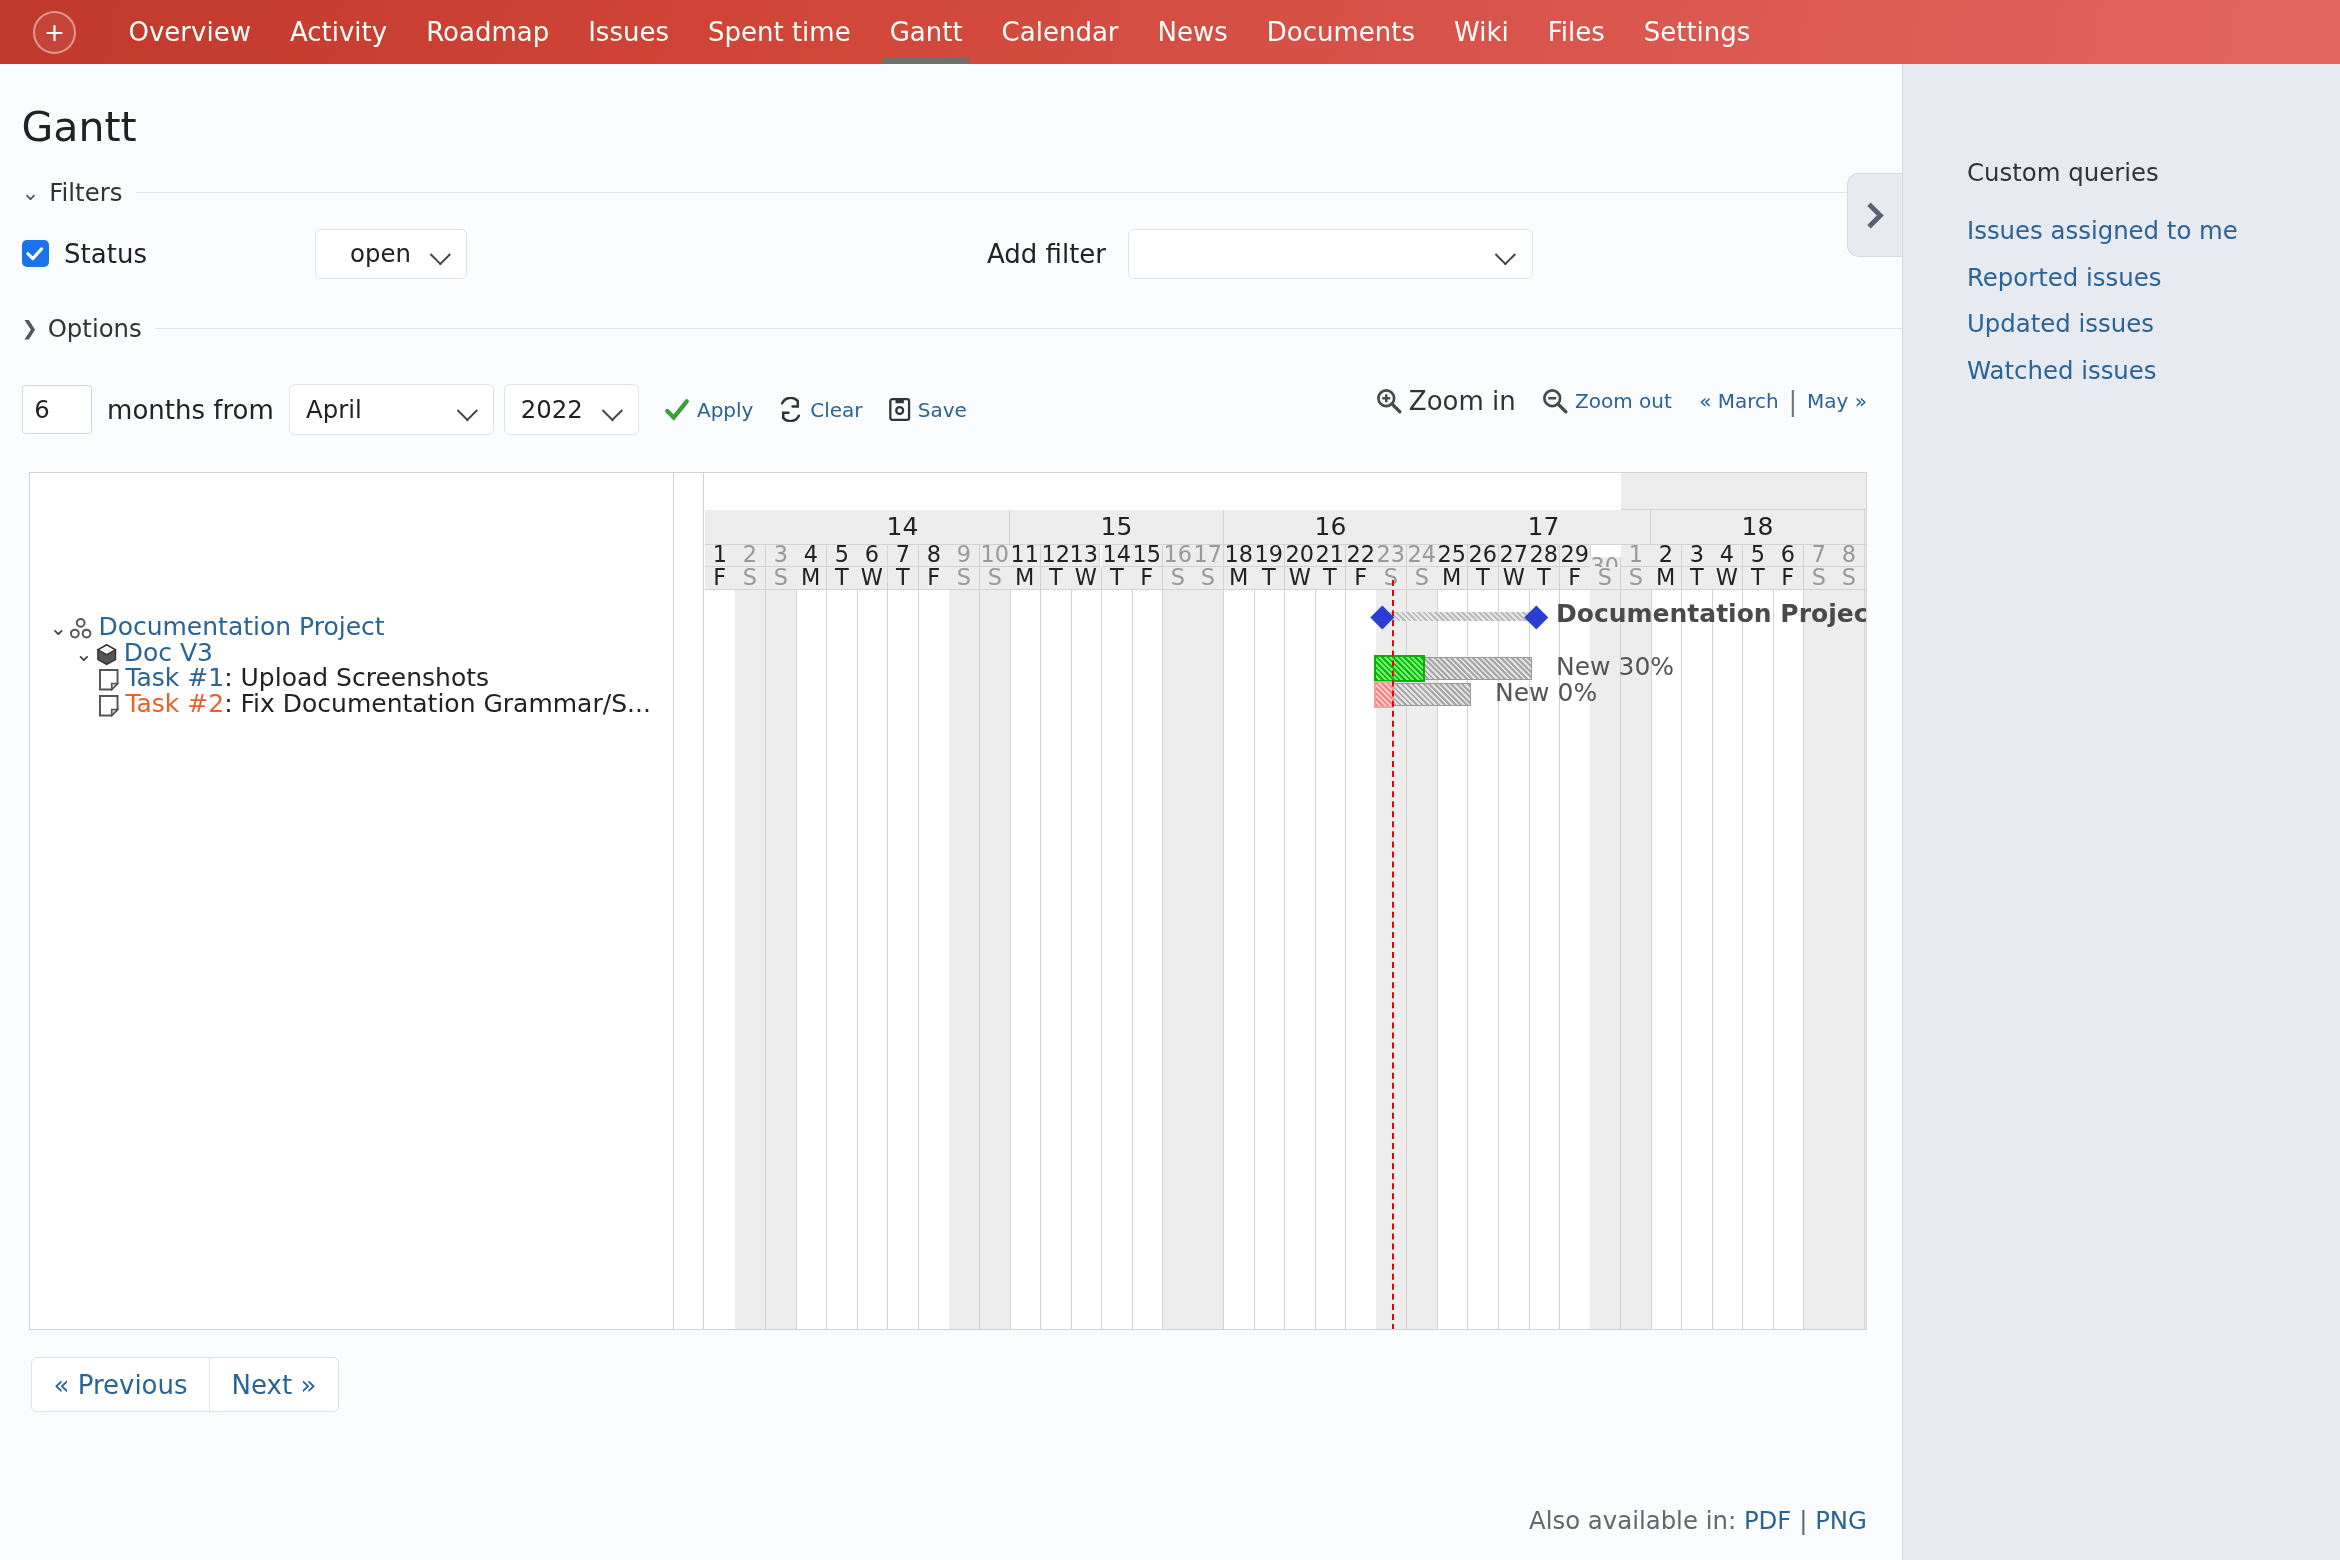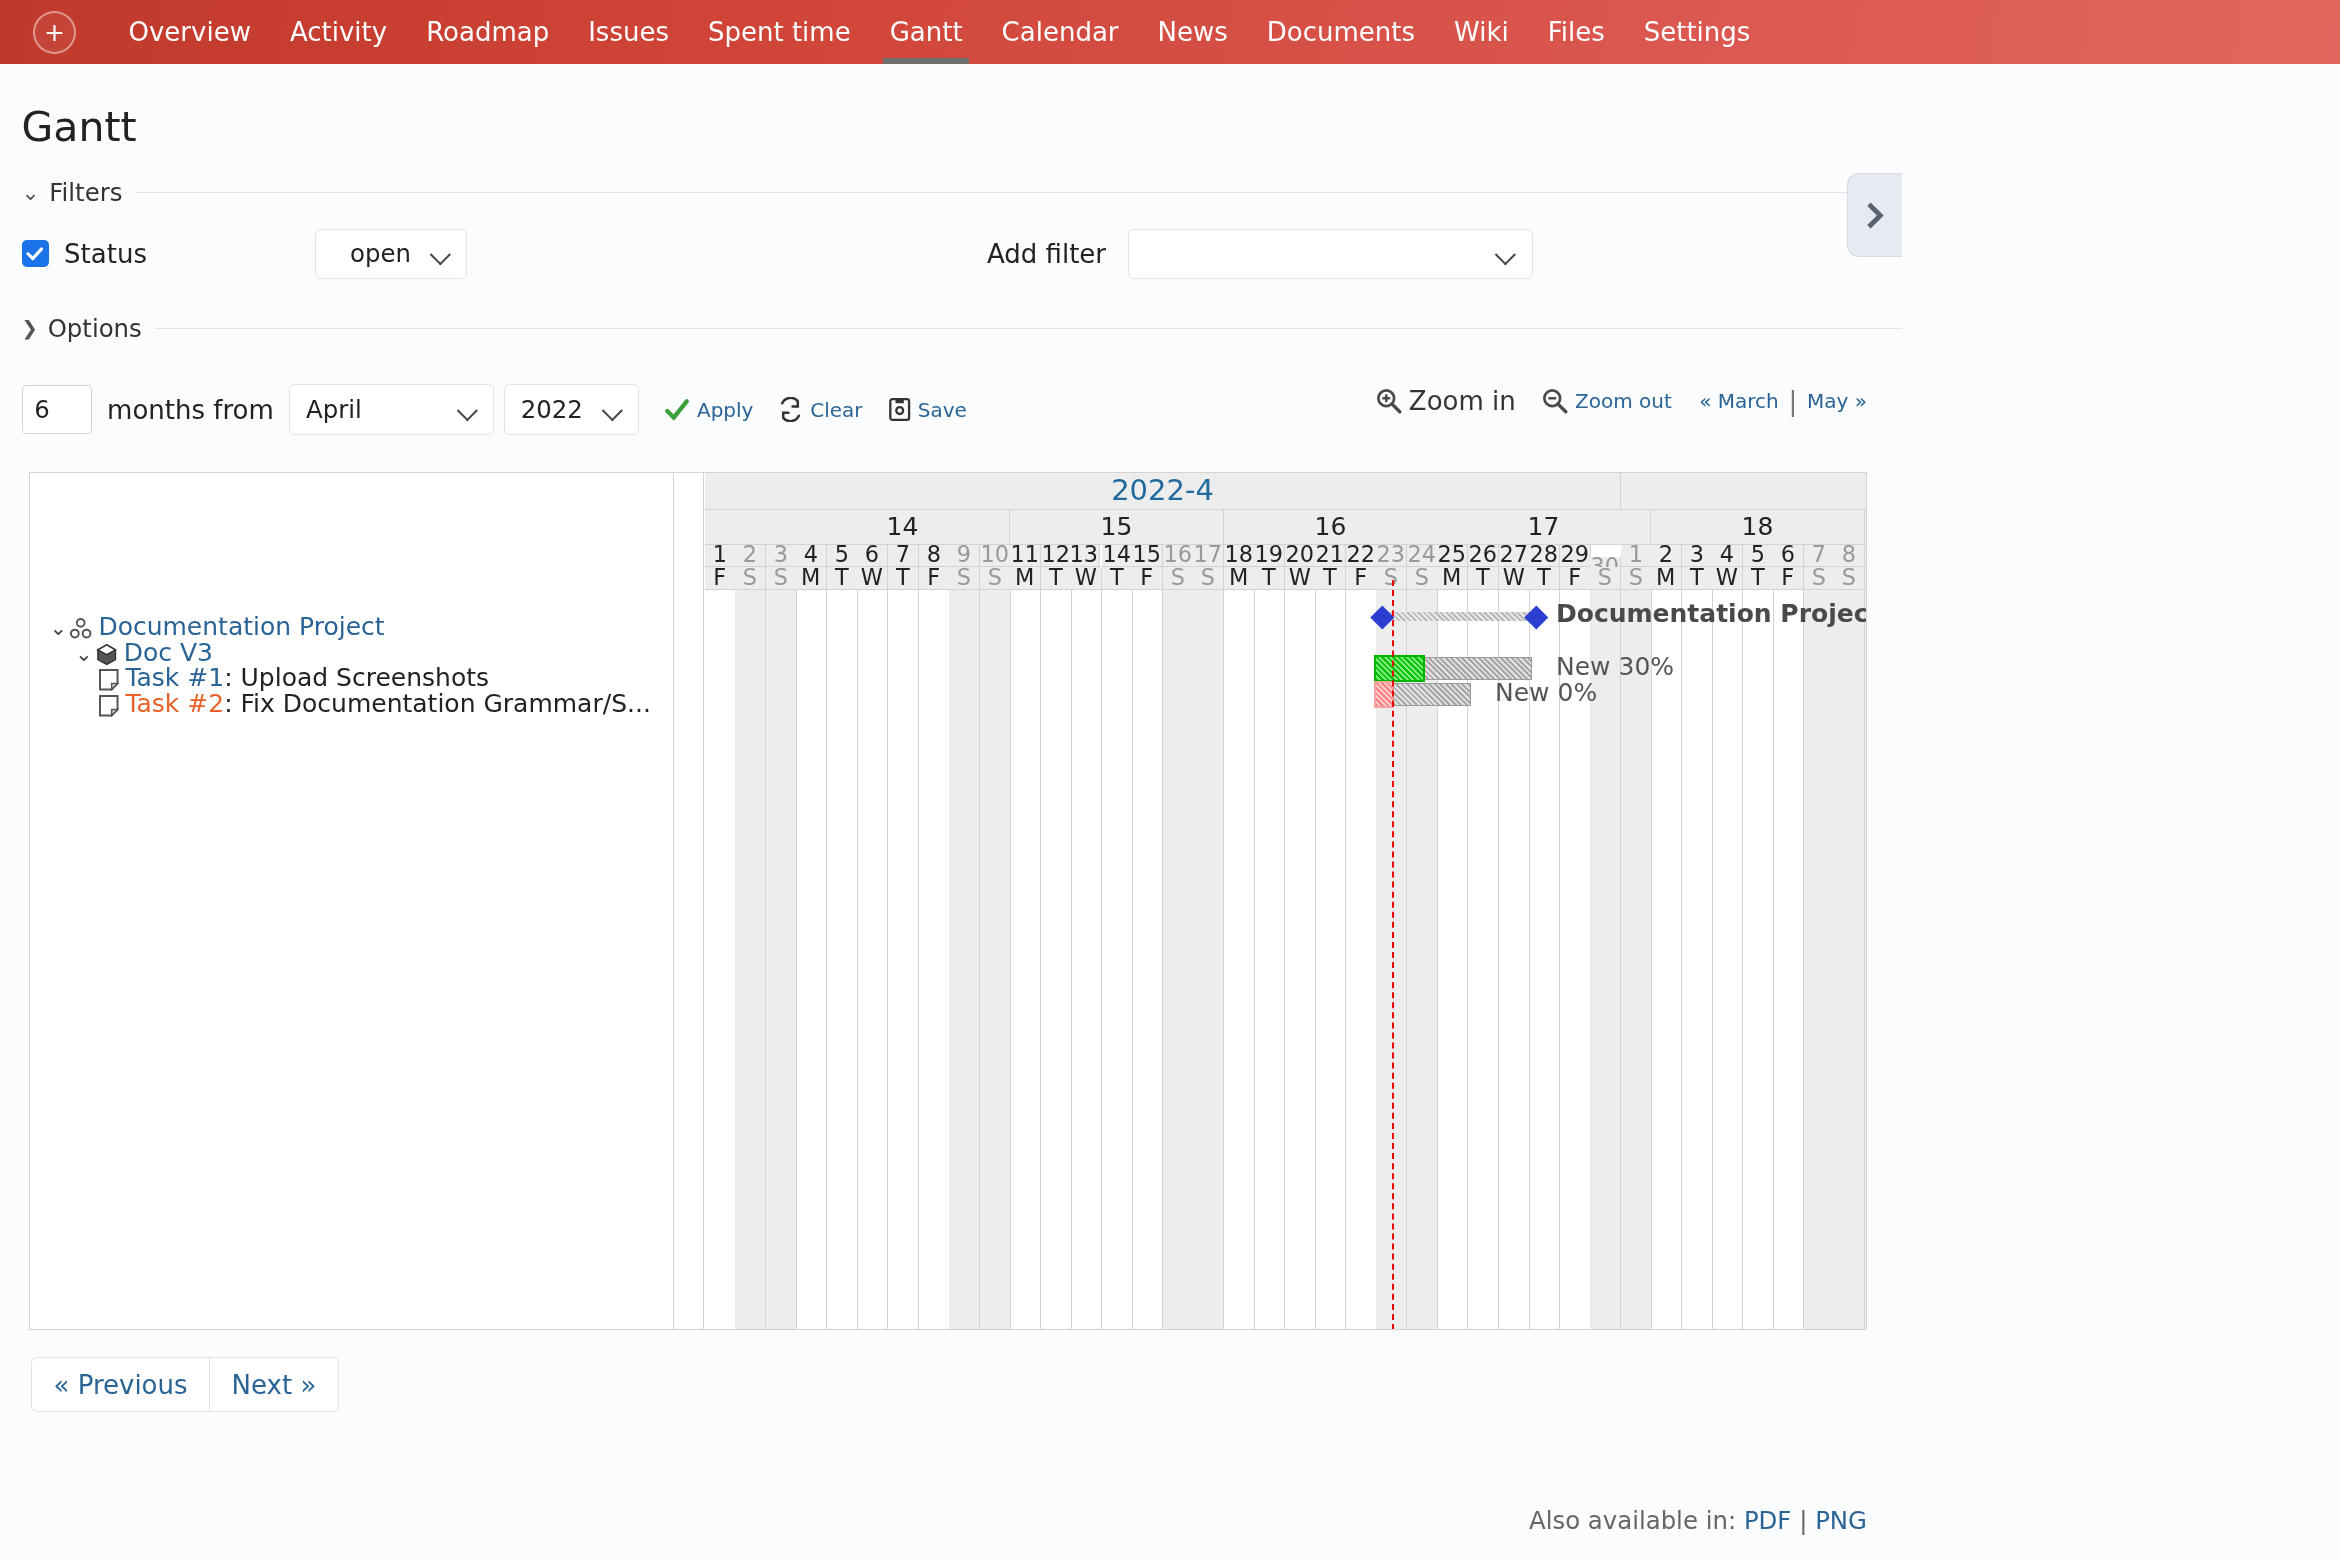--- a/index.html
+++ b/index.html
@@ -376,21 +376,20 @@
                   <path d="M20 16 L14 16 L14 22 Z" fill="#ddd" stroke="#555" stroke-width="1.6"></path>
                 </svg></span><span class="tw">Task #1</span><span class="tblack">: Upload Screenshots</span></div>
             <div class="tree-line" style="left: 68px; top: 216px;"><span style="display:inline-block;vertical-align:-4.9px;margin-right:5.9px;"><svg width="21.5" height="23.4" viewBox="0 0 22 24">
                   <path d="M2 2 H20 V16 L14 22 H2 Z" fill="#fff" stroke="#555" stroke-width="2"></path>
                   <path d="M20 16 L14 16 L14 22 Z" fill="#ddd" stroke="#555" stroke-width="1.6"></path>
                 </svg></span><span class="torange">Task #2</span><span class="tblack">: Fix Documentation Grammar/S...</span></div>
           </div>
       </div>
       <div class="gap-col"></div>
       <div id="gantt-head">
-          <div class="hdr-cell hdr-year" style="left: 675px; top: 0px; width: 916px; height: 37px; line-height: 35px;">2022-4</div>
           <div class="hdr-cell hdr-year" style="left: 1591px; top: 0px; width: 275px; height: 37px; line-height: 35px;"></div>
           <div class="hdr-cell hdr-wk" style="left: 675px; top: 37px; width: 92px; height: 35px; line-height: 33px;"></div>
           <div class="hdr-cell hdr-wk" style="left: 766px; top: 37px; width: 214px; height: 35px; line-height: 33px;">14</div>
           <div class="hdr-cell hdr-wk" style="left: 980px; top: 37px; width: 214px; height: 35px; line-height: 33px;">15</div>
           <div class="hdr-cell hdr-wk" style="left: 1194px; top: 37px; width: 214px; height: 35px; line-height: 33px;">16</div>
           <div class="hdr-cell hdr-wk" style="left: 1407px; top: 37px; width: 214px; height: 35px; line-height: 33px;">17</div>
           <div class="hdr-cell hdr-wk" style="left: 1621px; top: 37px; width: 214px; height: 35px; line-height: 33px;">18</div>
           <div class="hdr-cell hdr-wk" style="left: 1835px; top: 37px; width: 30.5px; height: 35px; line-height: 33px;"></div>
           <div class="hdr-cell hdr-day" style="left: 675px; top: 72px; width: 30.5px; height: 21.5px; line-height: 19.5px;">1</div>
           <div class="hdr-cell hdr-day" style="left: 675px; top: 94px; width: 30.5px; height: 23.4px; line-height: 21.5px;">F</div>
@@ -488,14 +487,23 @@
     <div id="pager">
       <span>« Previous</span>
       <span>Next »</span>
     </div>
 
     <div id="footer">
       <span>Also available in: </span><a>PDF</a><span> | </span><a>PNG</a>
     </div>
   </div>
 
+  <div id="sidebar">
+    <h3>Custom queries</h3>
+    <div id="sidelinks">
+        <a>Issues assigned to me</a>
+        <a>Reported issues</a>
+        <a>Updated issues</a>
+        <a>Watched issues</a>
+      </div>
+  </div>
 </div>
 
 
 </body></html>

